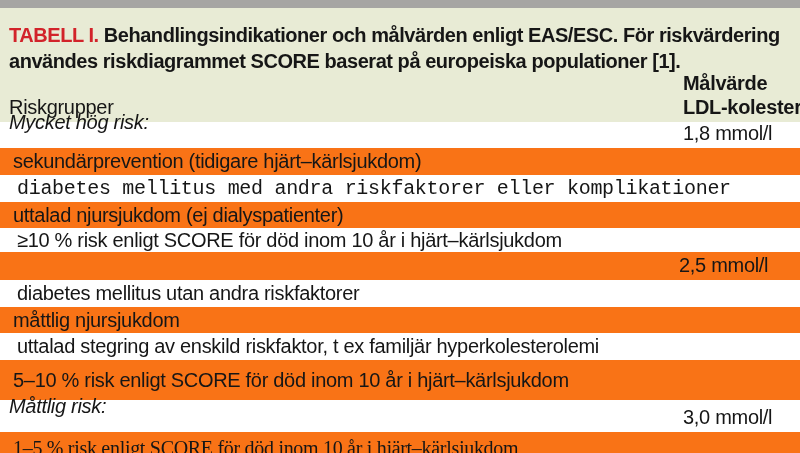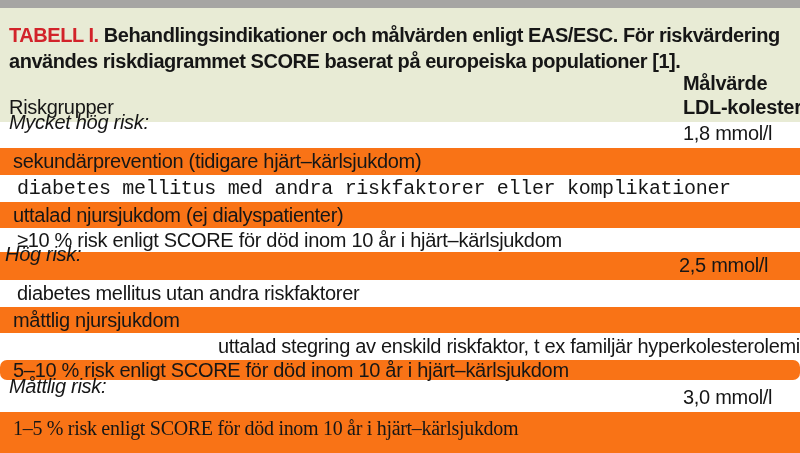--- a/index.html
+++ b/index.html
@@ -71,36 +71,35 @@
   </div>
       <div class="row beige item" style="height: 26px;">
     <span class="row-text">uttalad njursjukdom (ej dialyspatienter)</span>
 
   </div>
       <div class="row white item" style="height: 24px;">
     <span class="row-text">≥10 % risk enligt SCORE för död inom 10 år i hjärt–kärlsjukdom</span>
 
   </div>
       <div class="row beige group" style="height: 28px;">
-    <span class="row-text">Hög risk:</span>
     <span class="row-value">2,5 mmol/l</span>
   </div>
       <div class="row white item" style="height: 27px;">
     <span class="row-text">diabetes mellitus utan andra riskfaktorer</span>
 
   </div>
       <div class="row beige item" style="height: 26px;">
     <span class="row-text">måttlig njursjukdom</span>
 
   </div>
-      <div class="row white item" style="height: 27px; justify-content: flex-end;">
+      <div class="row white item" style="height: 27px;">
     <span class="row-text">uttalad stegring av enskild riskfaktor, t ex familjär hyperkolesterolemi</span>
 
   </div>
-      <div class="row beige item" style="height: 20px; border-radius: 7px;">
+      <div class="row beige item" style="height: 40px;">
     <span class="row-text">5–10 % risk enligt SCORE för död inom 10 år i hjärt–kärlsjukdom</span>
 
   </div>
       <div class="row white group" style="height: 32px;">
     <span class="row-text">Måttlig risk:</span>
     <span class="row-value">3,0 mmol/l</span>
   </div>
       <div class="row beige item last" style="height: 42px; font-family: Liberation Serif, serif;">
     <span class="row-text">1–5 % risk enligt SCORE för död inom 10 år i hjärt–kärlsjukdom</span>
 

